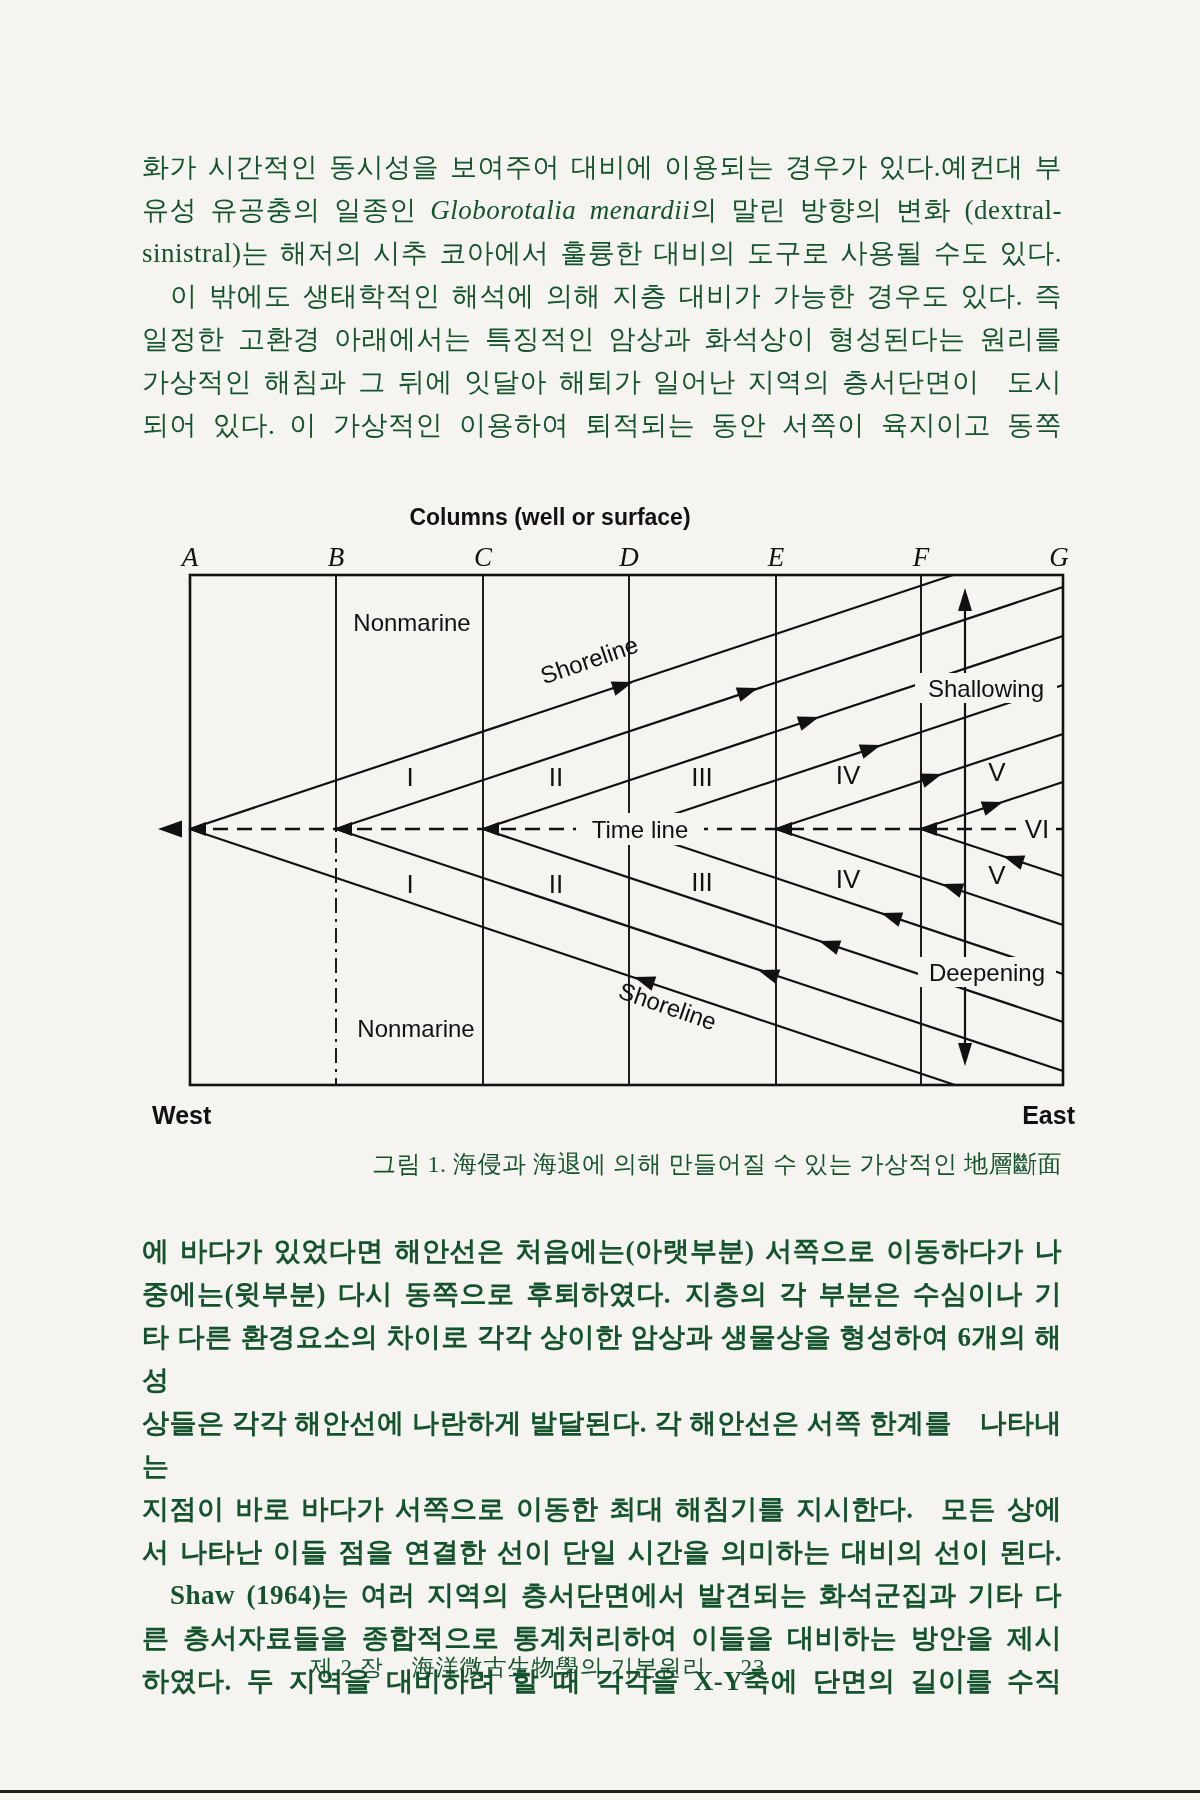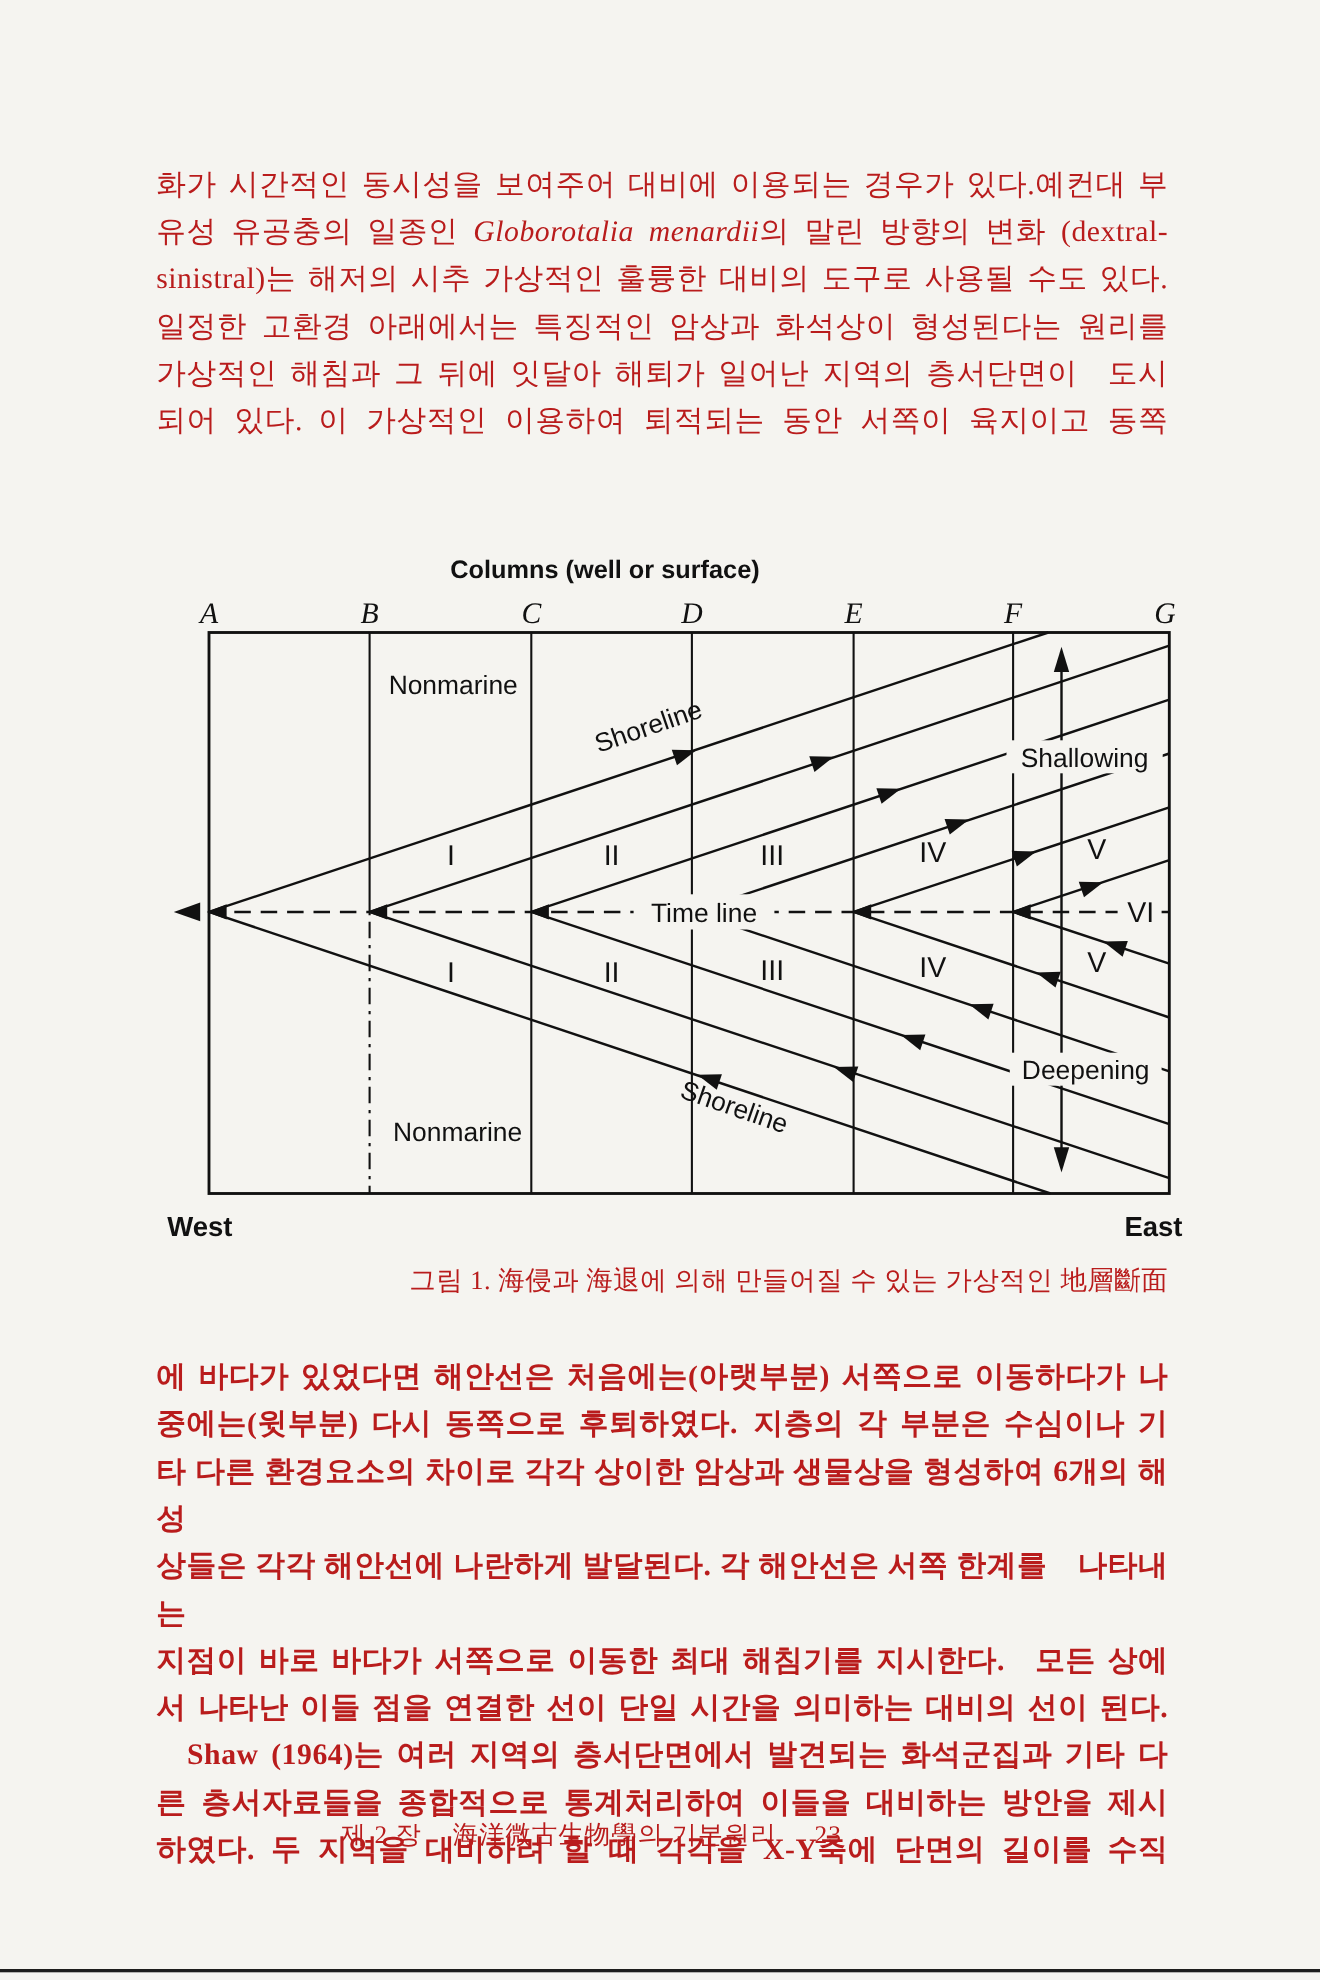--- a/index.html
+++ b/index.html
@@ -1,21 +1,21 @@
 <!DOCTYPE html>
 <html><head>
 <meta charset="utf-8">
 <style>
   html,body{margin:0;padding:0;background:#888;}
   .page{
     position:relative;
     width:1200px;height:1800px;
     background:#f5f4f0;
     font-family:"Liberation Serif","DejaVu Serif",serif;
-    color:#b91c1c;
+    color:#14532d;
     overflow:hidden;
   }
   .textblock{
     position:absolute;
     left:142px;width:920px;
   }
   .ln{
     font-size:27px;
     line-height:43px;
     text-align:justify;
@@ -54,21 +54,22 @@
   .labelbg{fill:#f5f4f0;stroke:none;}
 </style>
 </head>
 <body>
 
 <div class="page">
 
   <div class="textblock" style="top:146px;">
     <div class="ln">화가 시간적인 동시성을 보여주어 대비에 이용되는 경우가 있다.예컨대 부</div>
     <div class="ln"><span>유성 유공충의 일종인 </span><span class="ital">Globorotalia menardii</span><span>의 말린 방향의 변화 (dextral-</span></div>
-    <div class="ln">sinistral)는 해저의 시추 가상적인 훌륭한 대비의 도구로 사용될 수도 있다.</div>
+    <div class="ln">sinistral)는 해저의 시추 코아에서 훌륭한 대비의 도구로 사용될 수도 있다.</div>
+    <div class="ln ind">이 밖에도 생태학적인 해석에 의해 지층 대비가 가능한 경우도 있다. 즉</div>
     <div class="ln">일정한 고환경 아래에서는 특징적인 암상과 화석상이 형성된다는 원리를</div>
     <div class="ln">가상적인 해침과 그 뒤에 잇달아 해퇴가 일어난 지역의 층서단면이 도시</div>
     <div class="ln">되어 있다. 이 가상적인 이용하여 퇴적되는 동안 서쪽이 육지이고 동쪽</div>
   </div>
 
   <svg width="1200" height="1800" viewBox="0 0 1200 1800">
 
     <text class="figtxt" x="550" y="525" font-size="23" font-weight="bold" text-anchor="middle">Columns (well or surface)</text>
 
     <g font-family="Liberation Serif, DejaVu Serif, serif" font-style="italic" font-size="27" fill="#111" text-anchor="middle">

